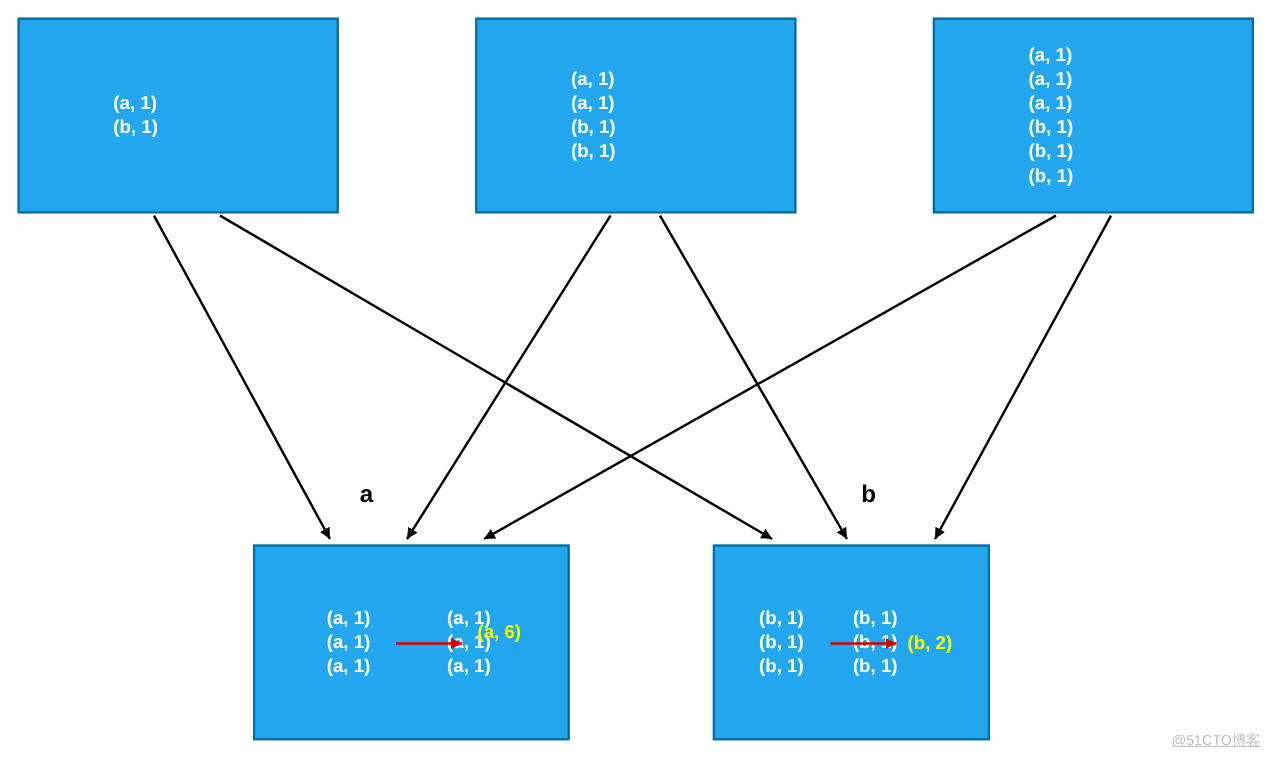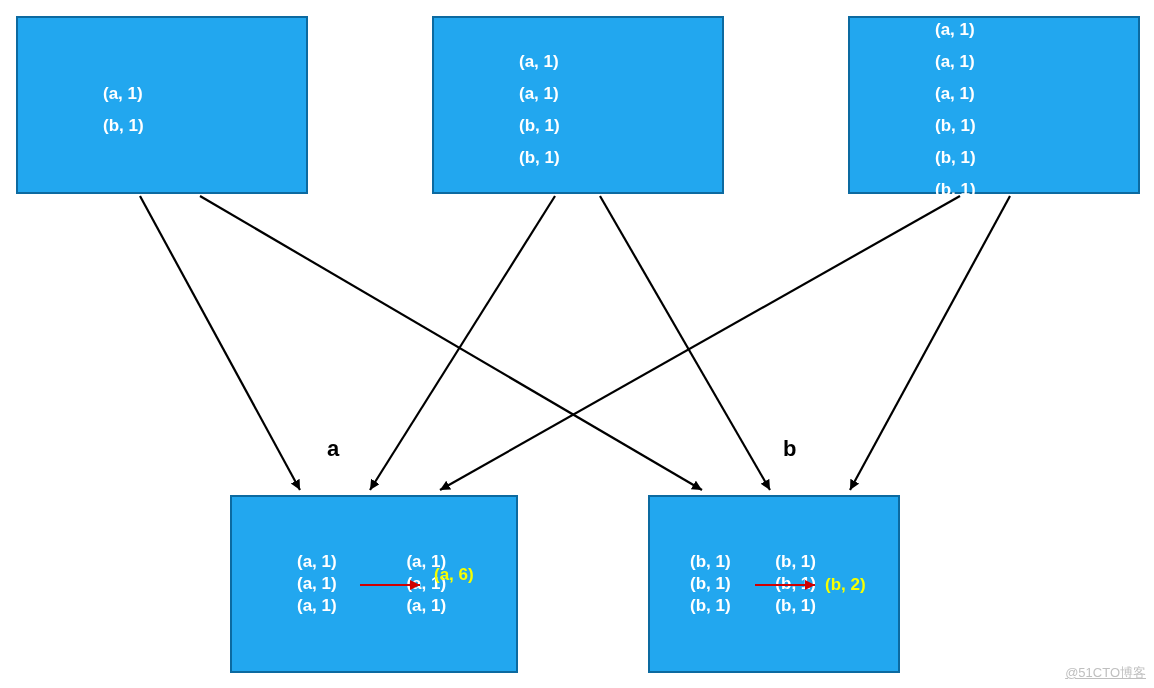--- a/index.html
+++ b/index.html
@@ -20,21 +20,20 @@
     color: #ffffff;
     font-size: 17px;
     font-weight: bold;
     display: flex;
     flex-direction: column;
     justify-content: center;
   }
   .box .line {
     line-height: 22px;
     white-space: pre;
-    margin-top: 10px;
   }
   .top .line { padding-left: 85px; }
   .bottom-left-lines .line { padding-left: 65px; }
   .bottom-right-lines .line { padding-left: 40px; }
   .result {
     position: absolute;
     color: #f7ff00;
     font-size: 17px;
     font-weight: bold;
   }

